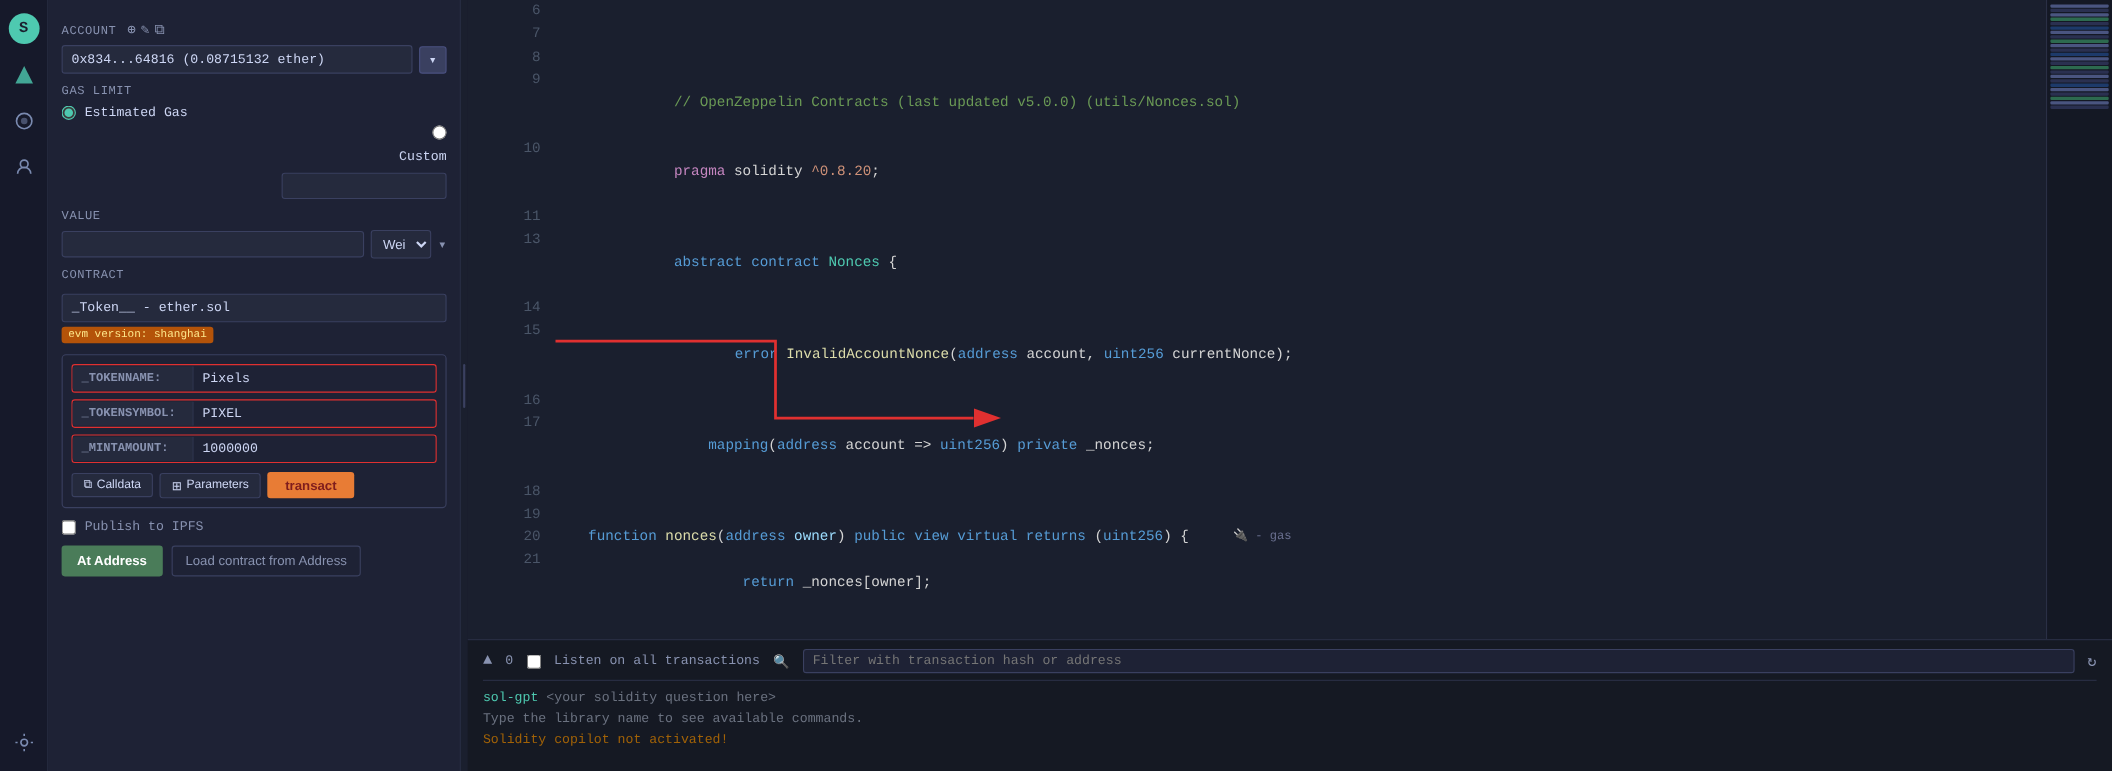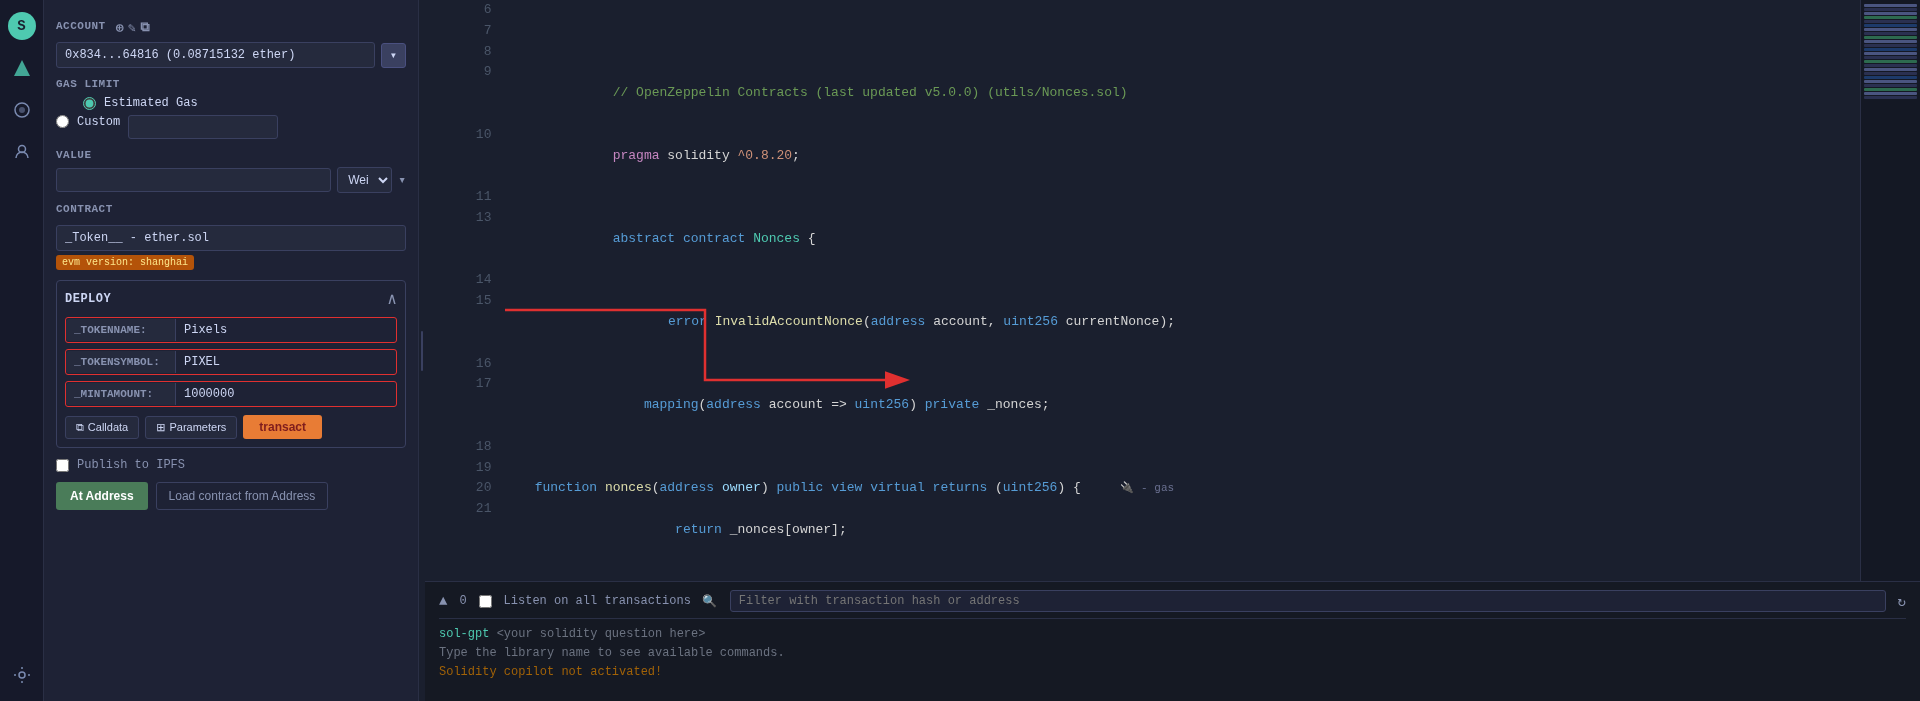--- a/index.html
+++ b/index.html
@@ -57,27 +57,27 @@
     .left-panel {
       width: 375px;
       background: #1e2235;
       border-right: 1px solid #2a2f45;
       overflow-y: auto;
       flex-shrink: 0;
       padding: 10px 12px;
     }
     .section-label {
       font-size: 11px;
-      font-weight: bold;
+      font-weight: normal;
       color: #8892b0;
       letter-spacing: 0.5px;
       margin-bottom: 6px;
       margin-top: 10px;
       display: flex;
-      align-items: flex-start;
+      align-items: flex-end;
       gap: 6px;
     }
     .section-label .icons {
       display: flex;
       gap: 4px;
       margin-left: 4px;
     }
     .icon-btn {
       cursor: pointer;
       color: #8892b0;
@@ -110,33 +110,33 @@
       cursor: pointer;
       font-size: 12px;
     }
 
     .gas-section { margin-top: 8px; }
     .radio-row {
       display: flex;
       align-items: center;
       gap: 8px;
       margin-bottom: 5px;
-      margin-left: 27px;
     }
     .radio-input {
       accent-color: #4ec9b0;
     }
     .radio-label {
       color: #cdd6f4;
       font-size: 12px;
     }
     .custom-row {
       display: flex;
-      align-items: flex-start;
+      align-items: flex-end;
       gap: 8px;
+      flex-direction: column;
     }
     .custom-input {
       background: #252a3d;
       border: 1px solid #3a4060;
       border-radius: 3px;
       color: #cdd6f4;
       padding: 4px 8px;
       font-size: 12px;
       font-family: 'Courier New', monospace;
       width: 150px;
@@ -525,24 +525,20 @@
     <div class="section-label">CONTRACT</div>
     <div style="position:relative;">
       <select class="contract-select">
         <option>_Token__ - ether.sol</option>
       </select>
     </div>
     <div class="evm-badge">evm version: shanghai</div>
   </div>
 
   <div class="deploy-section">
-    <div class="deploy-header">
-      <span class="deploy-title">DEPLOY</span>
-      <span class="collapse-chevron">∧</span>
-    </div>
 
     <div class="deploy-field">
       <div class="deploy-field-label">_TOKENNAME:</div>
       <input class="deploy-field-input" type="text" value="Pixels" style="">
     </div>
     <div class="deploy-field">
       <div class="deploy-field-label">_TOKENSYMBOL:</div>
       <input class="deploy-field-input" type="text" value="PIXEL" style="">
     </div>
     <div class="deploy-field">

